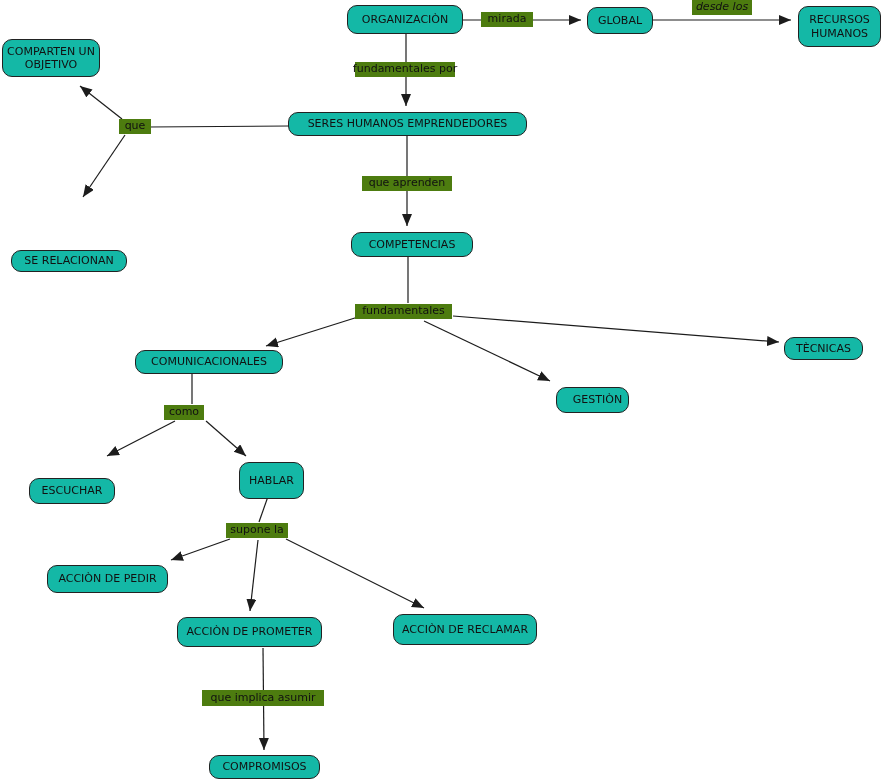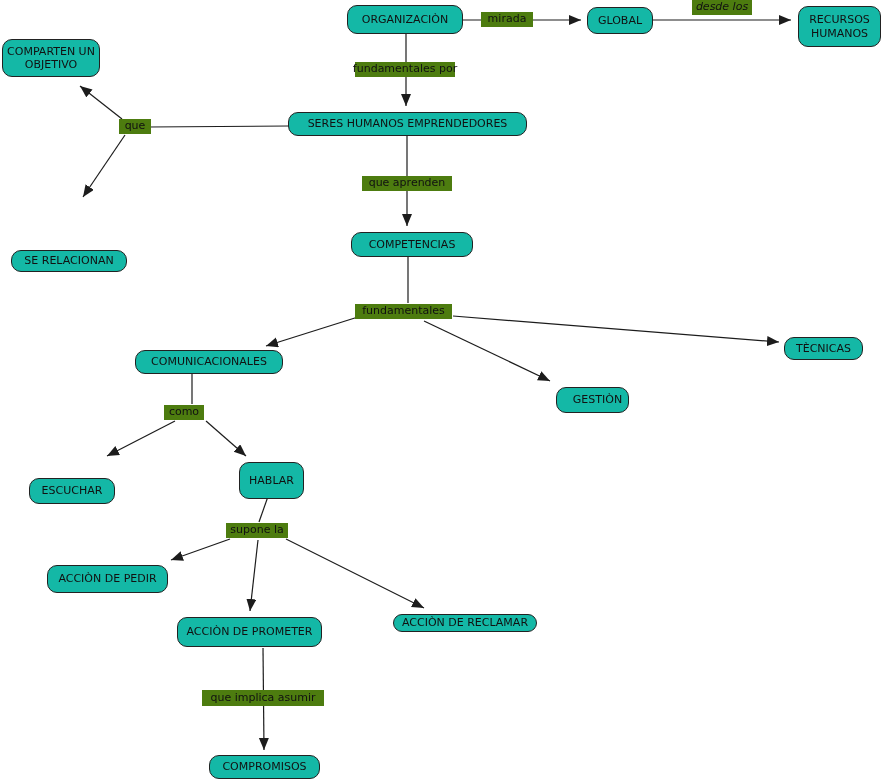--- a/index.html
+++ b/index.html
@@ -71,16 +71,16 @@
   <div class="node" style="left:11px;top:204px;width:116px;height:22px;margin-top:46px;">SE RELACIONAN</div>
   <div class="node" style="left:288px;top:112px;width:239px;height:24px;">SERES HUMANOS EMPRENDEDORES</div>
   <div class="node" style="left:351px;top:232px;width:122px;height:25px;">COMPETENCIAS</div>
   <div class="node" style="left:118px;top:350px;width:148px;height:24px;margin-left:17px;">COMUNICACIONALES</div>
   <div class="node" style="left:556px;top:387px;width:73px;height:26px;padding-left:12px;">GESTIÒN</div>
   <div class="node" style="left:784px;top:337px;width:79px;height:23px;">TÈCNICAS</div>
   <div class="node" style="left:29px;top:462px;width:86px;height:26px;margin-top:16px;">ESCUCHAR</div>
   <div class="node" style="left:239px;top:462px;width:65px;height:37px;">HABLAR</div>
   <div class="node" style="left:47px;top:565px;width:121px;height:28px;">ACCIÒN DE PEDIR</div>
   <div class="node" style="left:177px;top:617px;width:145px;height:30px;">ACCIÒN DE PROMETER</div>
-  <div class="node" style="left:393px;top:614px;width:144px;height:18px;">ACCIÒN DE RECLAMAR</div>
+  <div class="node" style="left:393px;top:614px;width:144px;height:31px;">ACCIÒN DE RECLAMAR</div>
   <div class="node" style="left:209px;top:755px;width:111px;height:24px;">COMPROMISOS</div>
 
 </div>
 
 </body></html>

